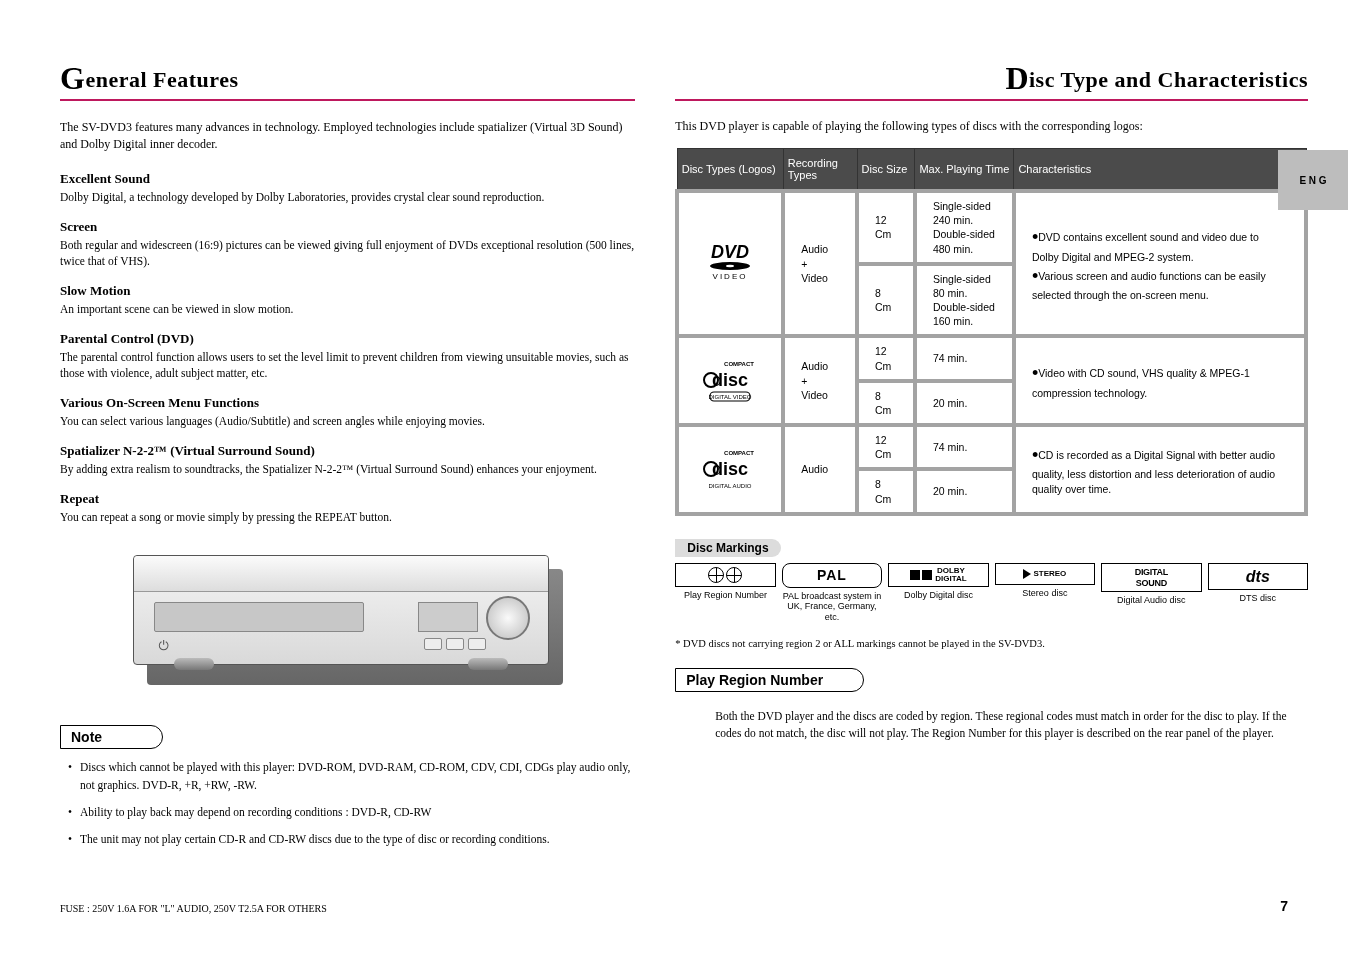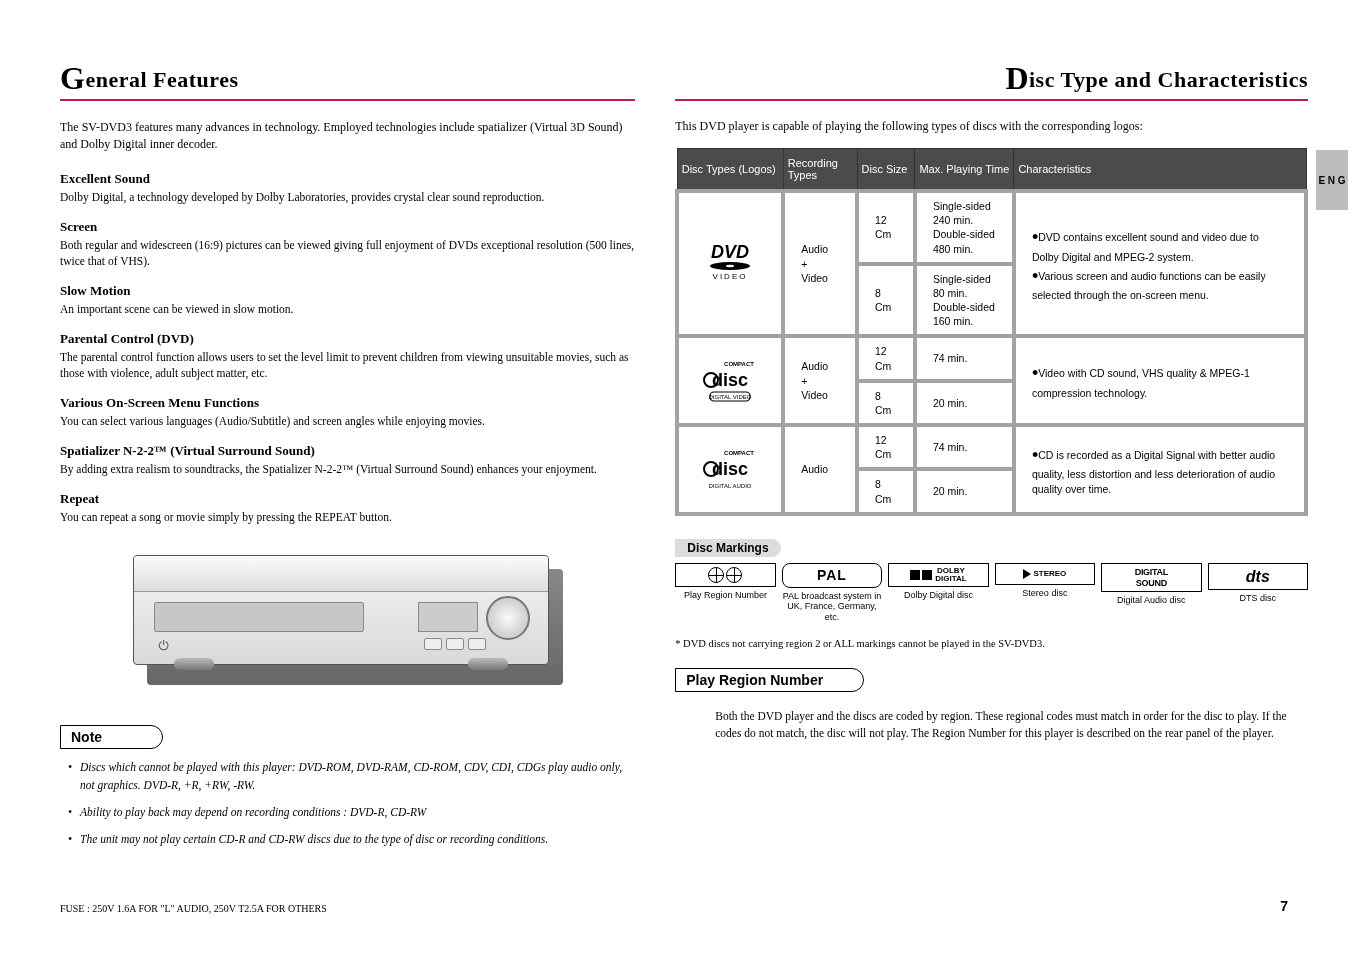--- a/index.html
+++ b/index.html
@@ -59,21 +59,21 @@
     display: inline-block;
     border: 1.5px solid #000;
     border-radius: 0 18px 18px 0;
     padding: 3px 60px 3px 10px;
     font-size: 14px;
     font-weight: bold;
     font-family: Arial, sans-serif;
     background:#fff;
     margin-bottom: 10px;
   }
-  .note-box ul { list-style: none; margin-left: 8px; font-style: italic; }
+  .note-box ul { list-style: none; margin-left: 8px; }
   .note-box li { font-size: 11.5px; line-height: 1.5; margin-bottom: 10px; position:relative; padding-left:12px;}
   .note-box li:before { content:"•"; position:absolute; left:0;}
 
   
   .lead-right { font-size: 12px; margin-bottom: 14px; }
 
   
   table.disc-table {
     width: 100%;
     border-collapse: collapse;
@@ -97,21 +97,21 @@
     line-height: 1.35;
   }
   .tall-cell { padding-top:24px; padding-bottom:24px;}
   .char-cell { text-align: left; padding-left: 8px; }
   .bullet { font-size:18px; vertical-align:-2px;}
 
   
   .page-tab {
     position:absolute;
     right:0; top:150px;
-    width:32px; height:60px;
+    width:70px; height:60px;
     background:#bdbdbd;
     font-size:10px;
     font-weight:bold;
     display:flex; align-items:center; justify-content:center;
     font-family: Arial, sans-serif;
     text-align:center;
   }
 
   
   .disc-marks { margin-top: 22px; }

